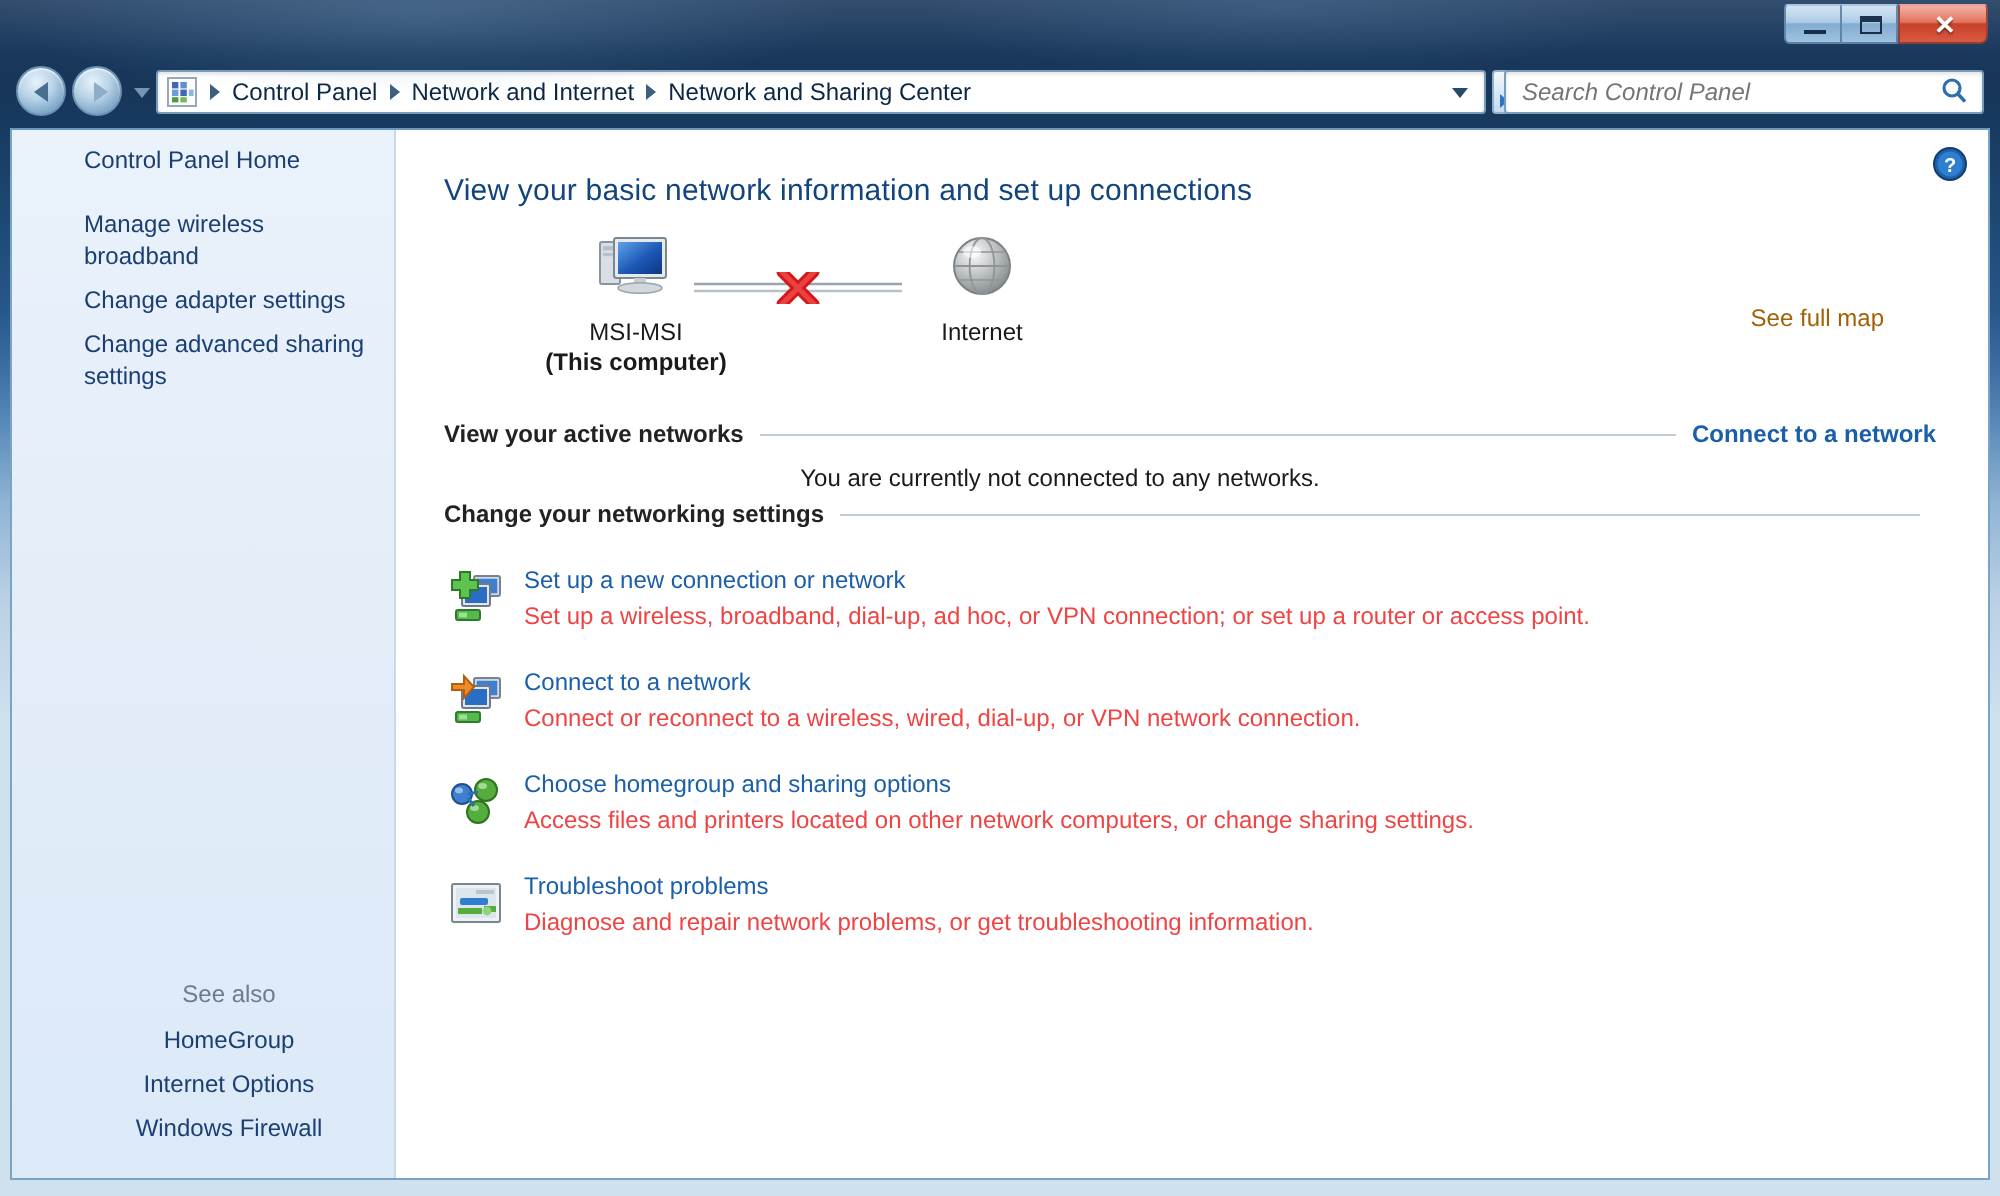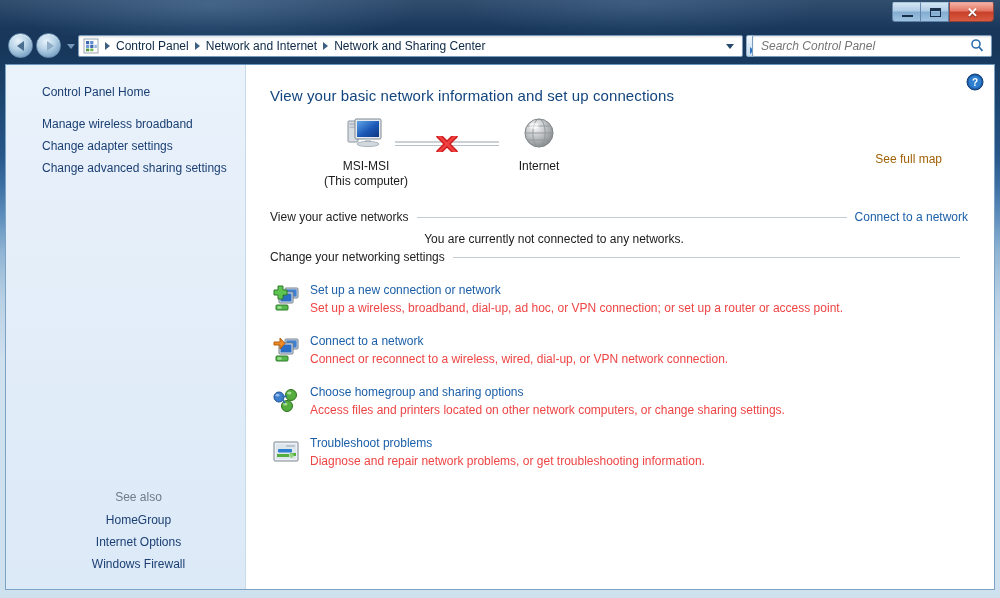--- a/index.html
+++ b/index.html
@@ -205,26 +205,26 @@
     width: 990px; height: 526px;
     background: #fff;
     border: 1px solid #7ba3c6;
     border-top-color: #6b96bd;
     display: flex;
     overflow: hidden;
   }
 
   
   .sidebar {
-    width: 240px;
+    width: 192px;
     flex: none;
     background: linear-gradient(180deg, #eaf2fb 0%, #e4eef9 40%, #dfebf8 75%, #dce9f7 100%);
     border-right: 1px solid #c8d9e9;
     position: relative;
-    padding-top: 16px;
+    padding-top: 4px;
   }
   .side-link {
     display: block;
     color: #1b3f73;
     font-size: 12px;
     line-height: 16px;
     padding: 3px 10px 3px 36px;
     cursor: pointer;
     text-decoration: none;
   }
@@ -270,21 +270,21 @@
     height: 92px;
   }
   .node {
     position: absolute;
     text-align: center;
     width: 120px;
     font-size: 12px;
     color: #1a1a1a;
     line-height: 15px;
   }
-  .node .label2 { display: block; }
+  .node .label2 { display: block; font-weight: bold; }
   .node-pc { left: 36px; top: 0; }
   .node-inet { left: 209px; top: 0; }
   .node-icon { height: 42px; margin-bottom: 3px; display: block; }
 
   .link-line {
     position: absolute;
     left: 125px; top: 22px;
     width: 104px; height: 16px;
   }
 
@@ -296,20 +296,21 @@
     cursor: pointer;
   }
 
   
   .section-head {
     display: flex;
     align-items: center;
     color: #222;
     font-size: 12px;
     margin-top: 4px;
+    font-weight: bold;
   }
   .section-head .rule {
     flex: 1;
     height: 1px;
     background: #c3cdd6;
     margin: 0 8px;
   }
   .section-head .right-link {
     color: #1b5fa8;
     cursor: pointer;

